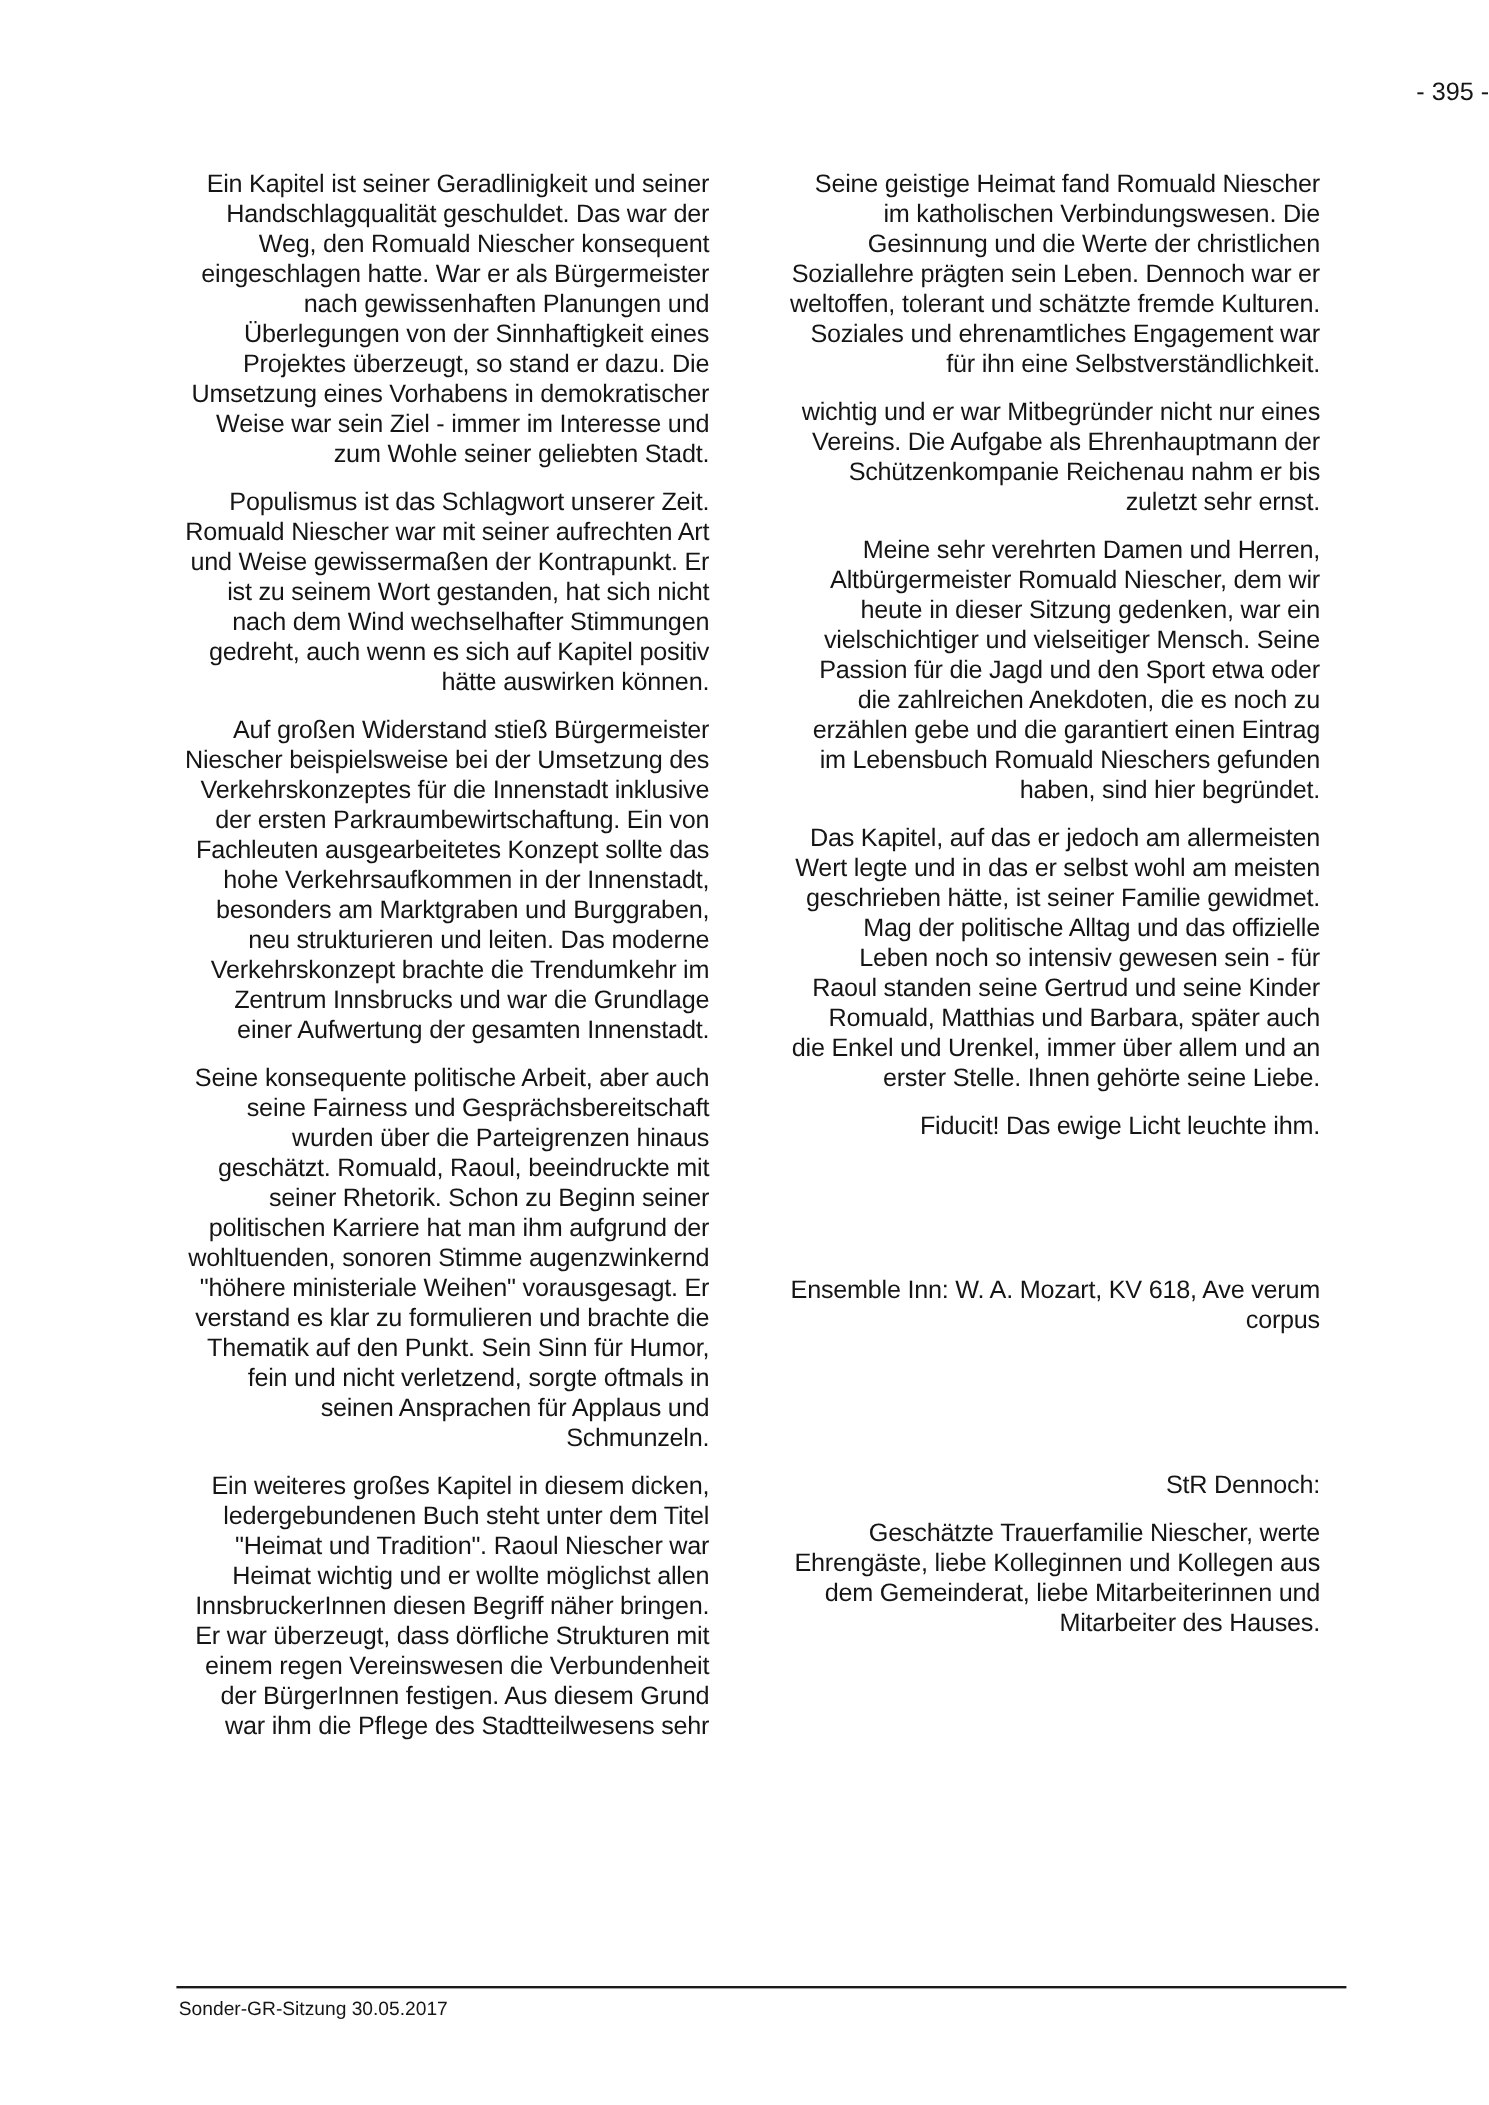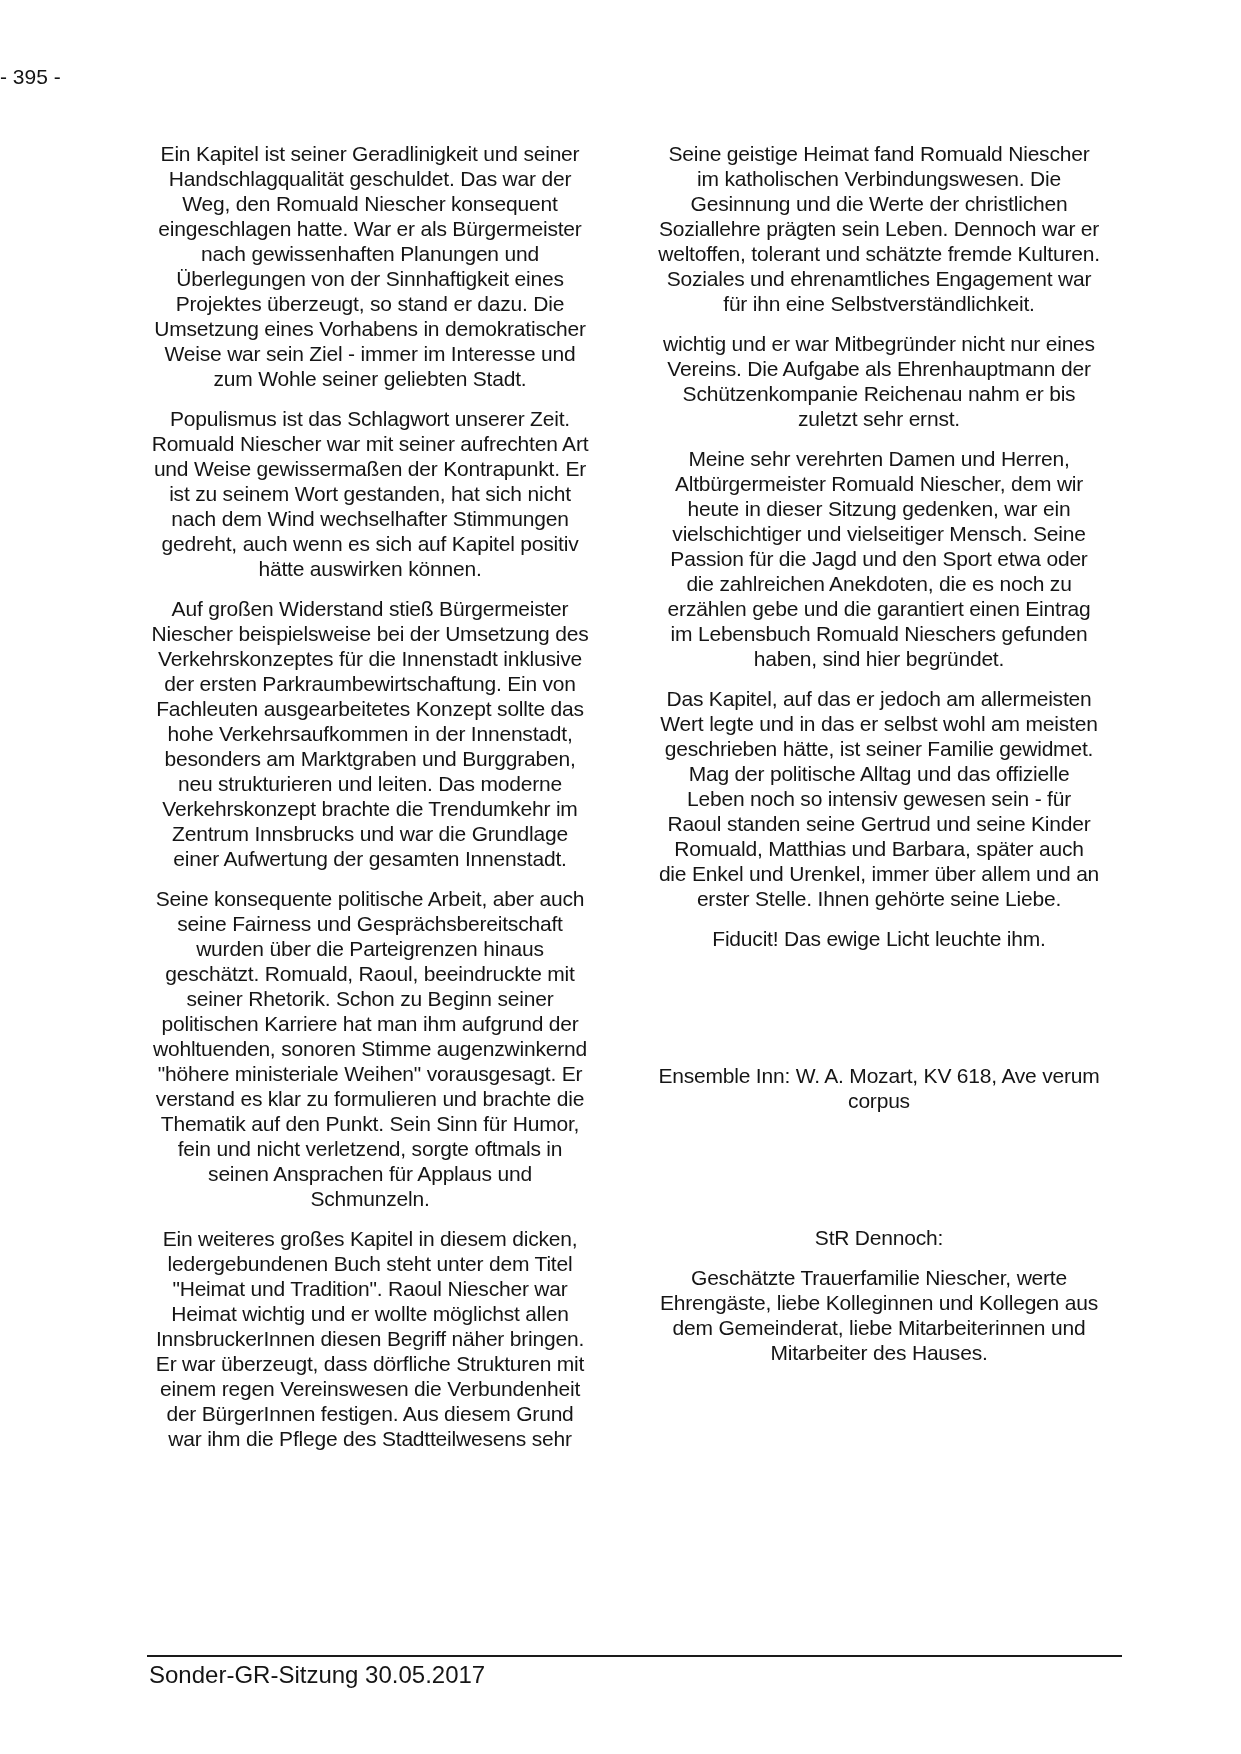--- a/index.html
+++ b/index.html
@@ -15,37 +15,37 @@
     background: #ffffff;
     font-family: "Liberation Sans", sans-serif;
     color: #151515;
     overflow: hidden;
   }
   .page-number {
     position: absolute;
     top: 64px;
     left: 0;
     width: 1241px;
-    text-align: left;
+    text-align: right;
     font-size: 21px;
     line-height: 25px;
   }
   .columns {
     position: absolute;
     top: 141px;
     left: 149px;
     display: flex;
     gap: 67px;
   }
   .col {
     width: 442px;
     font-size: 21px;
     line-height: 25px;
     letter-spacing: -0.2px;
-    text-align: center;
+    text-align: right;
     hyphens: auto;
     -webkit-hyphens: auto;
   }
   .col p {
     margin: 0 0 15px 0;
   }
   .col p.gap-before {
     margin-top: 112px;
   }
   .footer-rule {
@@ -53,21 +53,21 @@
     top: 1655px;
     left: 147px;
     width: 975px;
     height: 0;
     border-top: 2px solid #1a1a1a;
   }
   .footer-text {
     position: absolute;
     top: 1663px;
     left: 149px;
-    font-size: 24px;
+    font-size: 16px;
     line-height: 24px;
   }
 </style>
 </head>
 <body>
 
 <div class="page">
 
   <div class="page-number">- 395 -</div>
 

